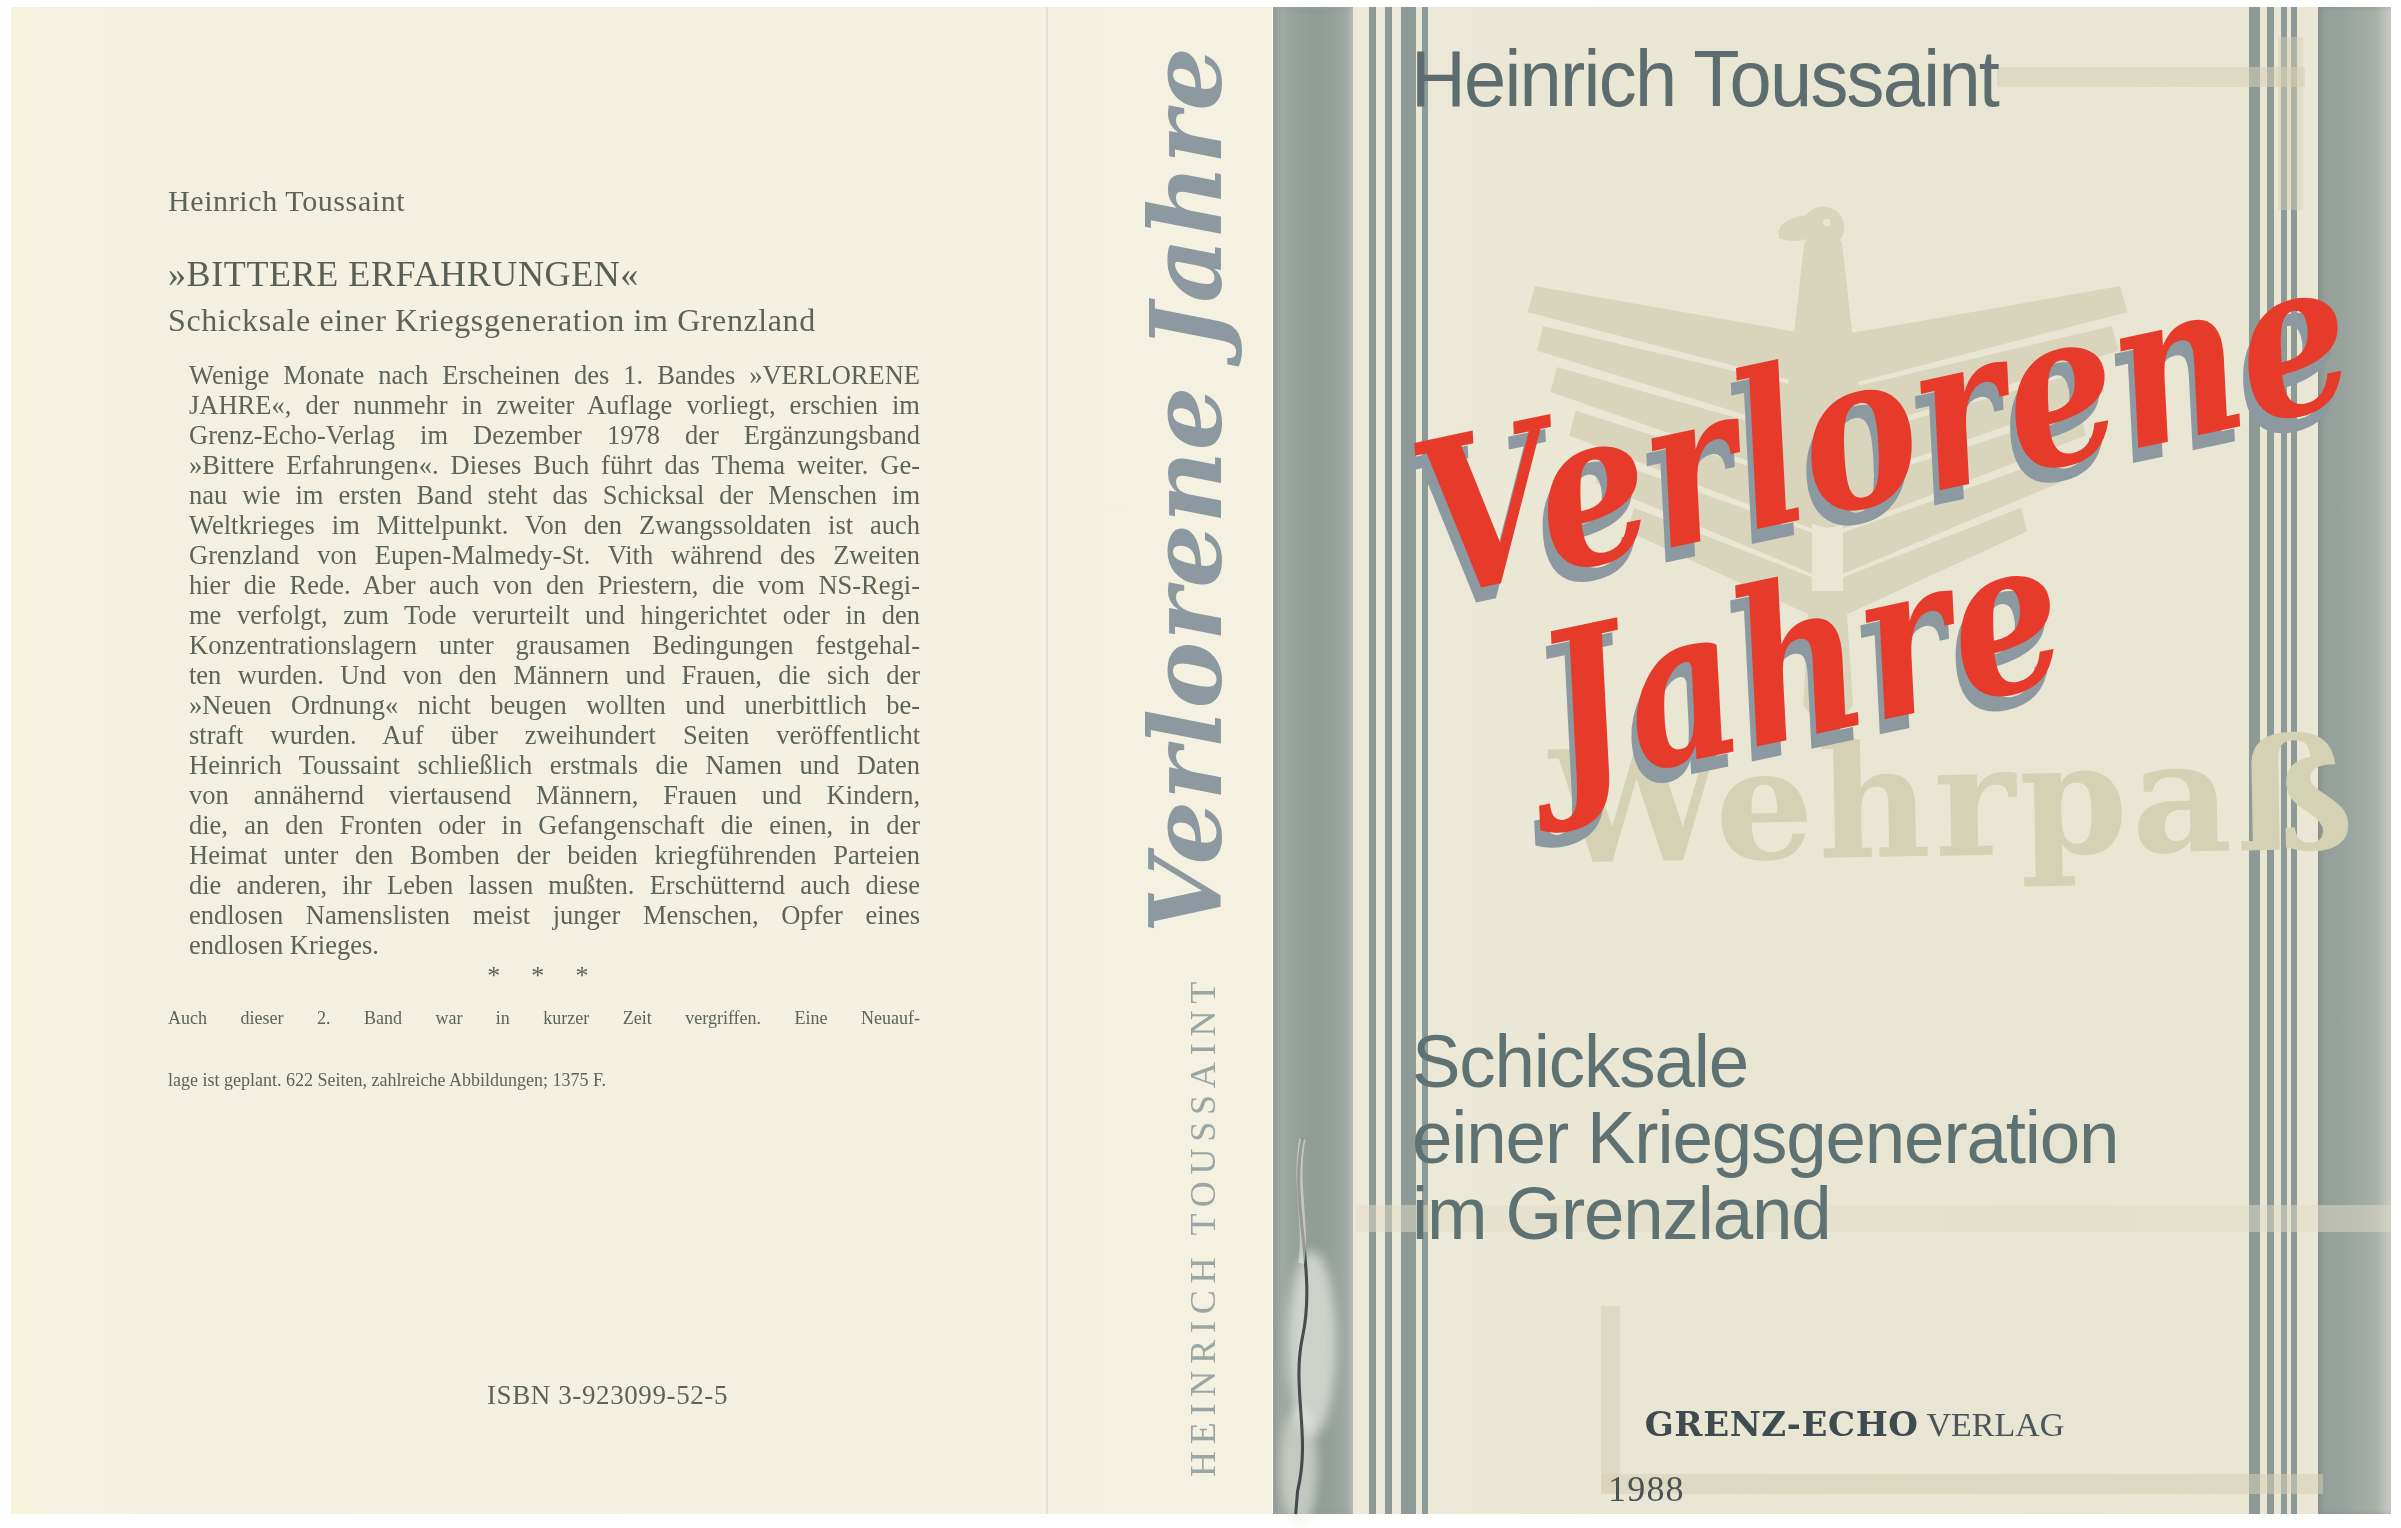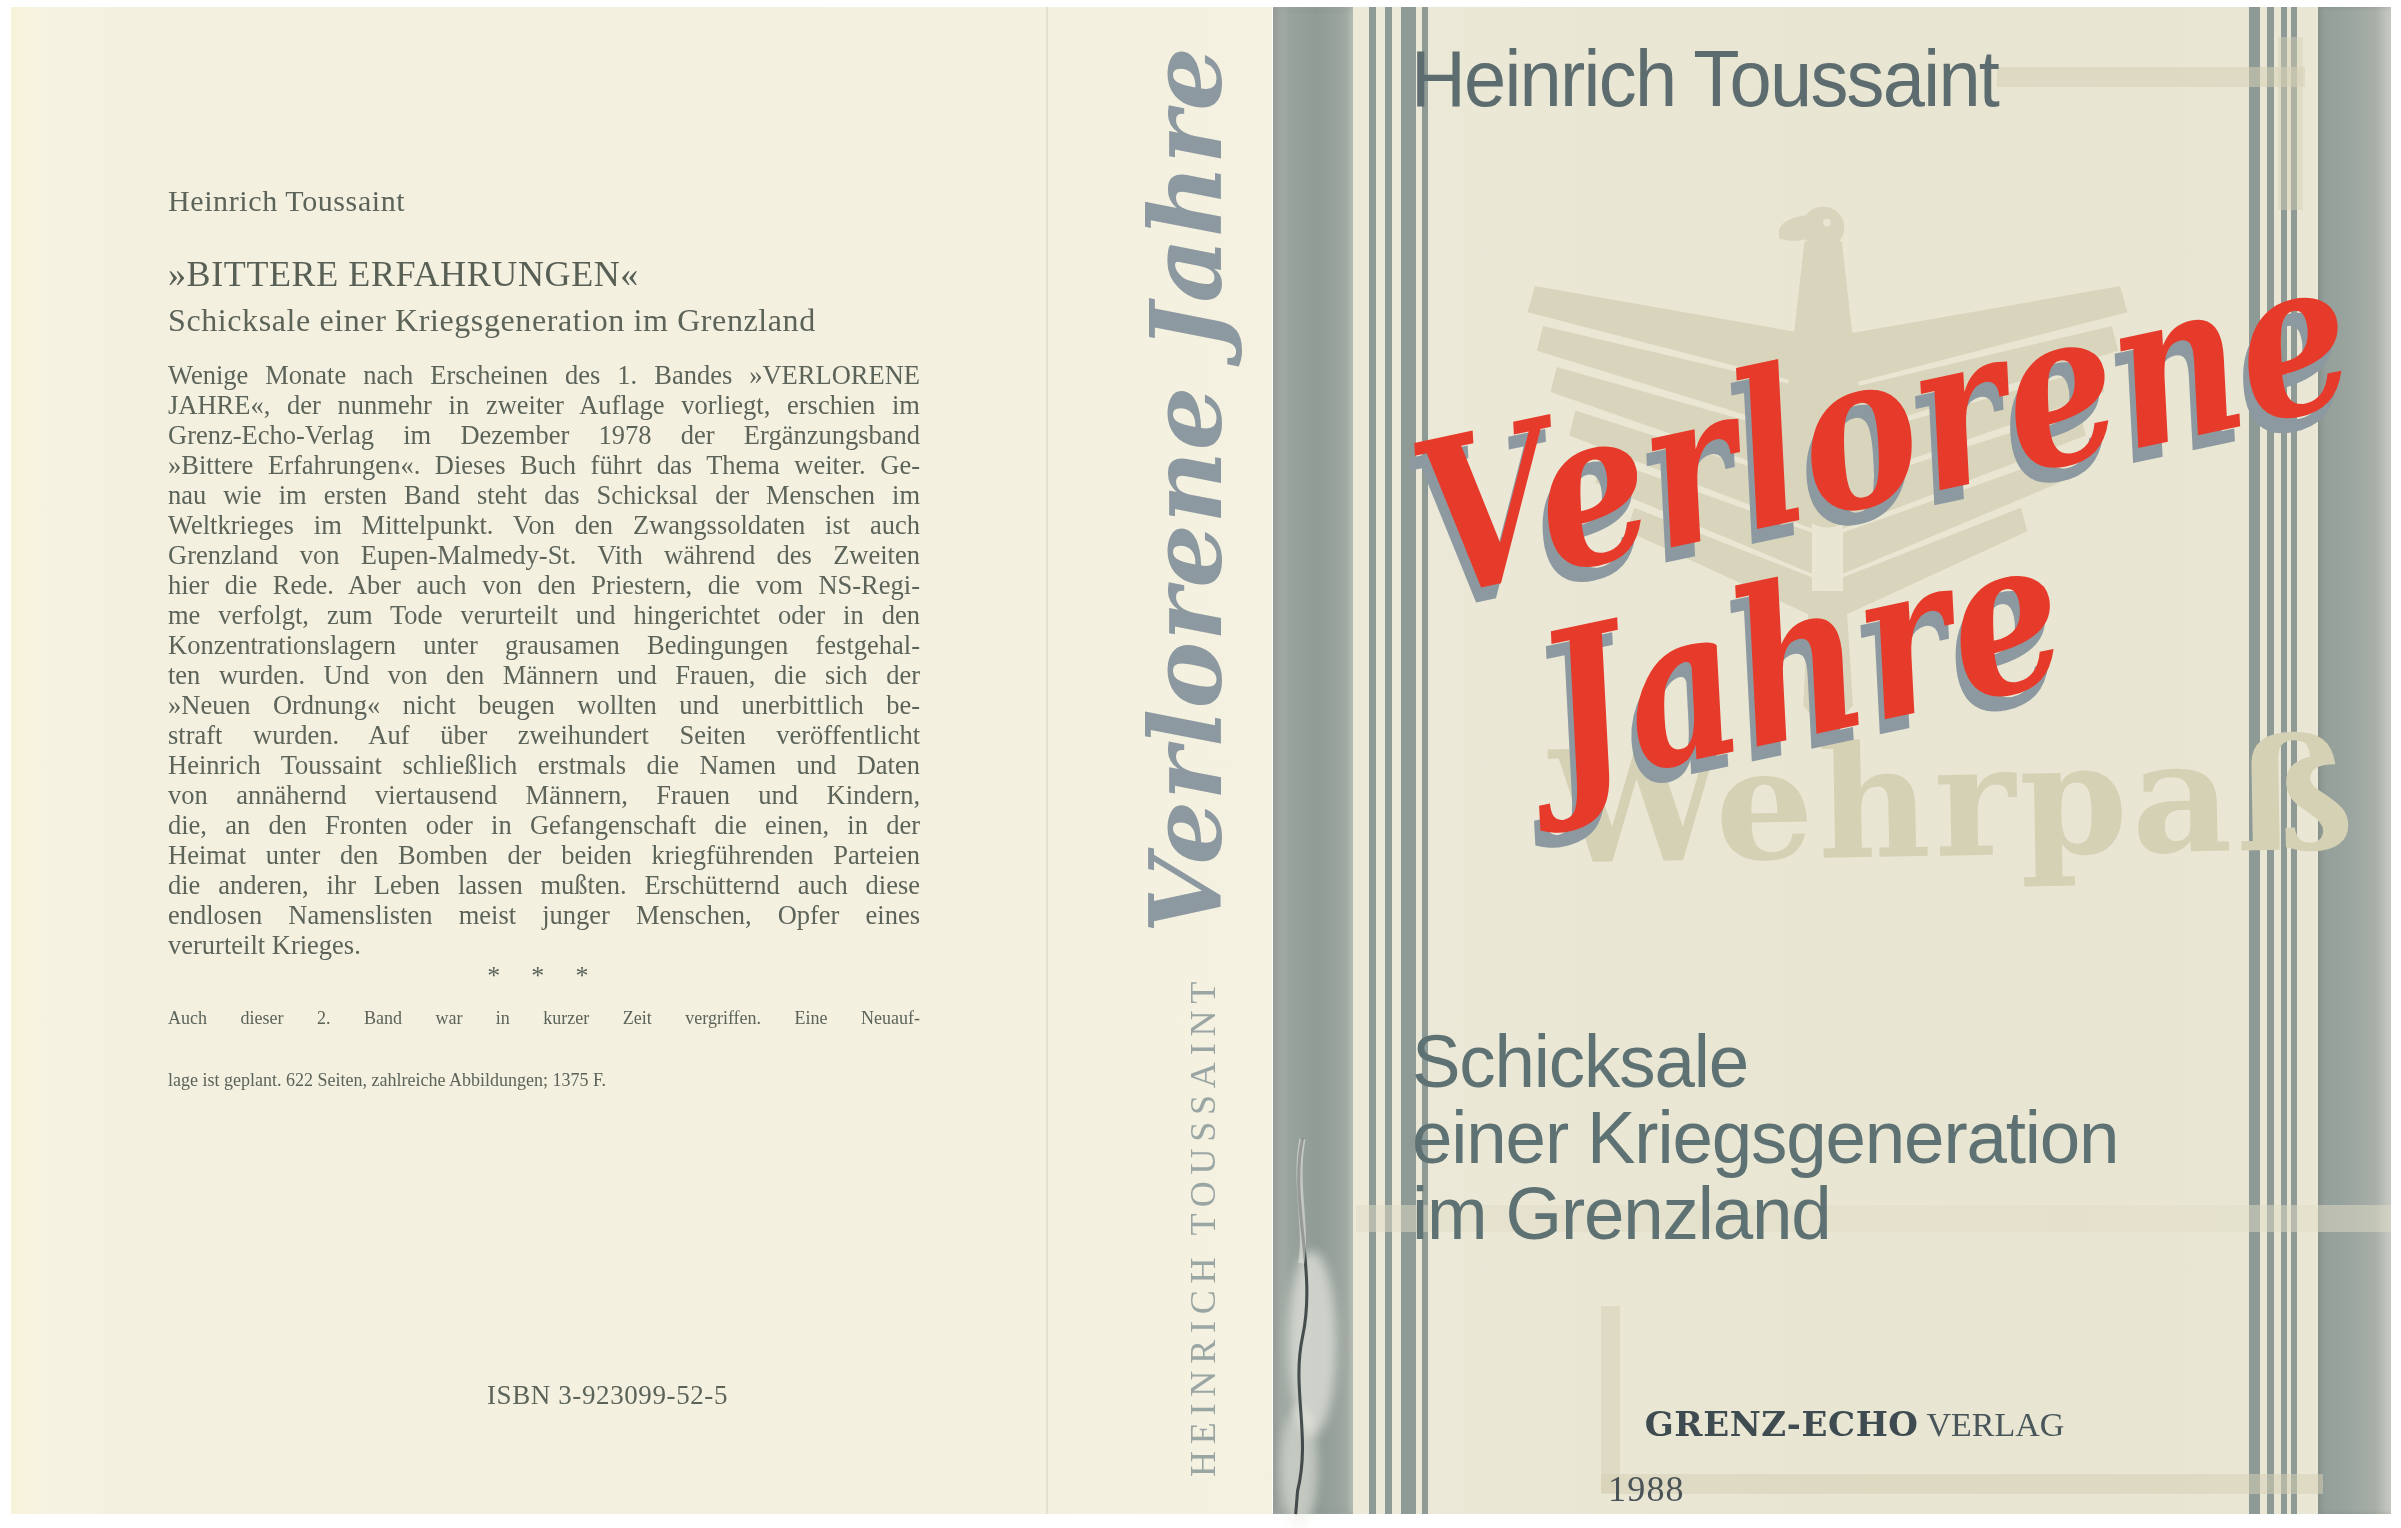--- a/index.html
+++ b/index.html
@@ -69,21 +69,21 @@
   .spine-author{left:1203px;top:1226px;white-space:nowrap;
     transform:translate(-50%,-50%) rotate(-90deg);
     font-family:"Liberation Serif", serif;font-size:36px;color:#9aa6a4;letter-spacing:6.8px;}
 
   
   .flap-author{left:168px;top:184px;font-size:30px;color:#5c6359;letter-spacing:0.6px;}
   .flap-title{left:168px;top:253px;font-size:36px;color:#585f55;letter-spacing:0.6px;}
   .flap-subtitle{left:168px;top:302px;font-size:32px;color:#5c6359;letter-spacing:0.6px;}
   .flap-body{left:168px;top:360px;width:752px;font-size:26.5px;line-height:30px;
     color:#5c6359;text-align:justify;}
-  .flap-body .line{text-align:justify;text-align-last:justify;}
+  .flap-body .line{text-align:justify;text-align-last:justify;margin-left:21px;}
   .flap-body .line:last-child{text-align-last:left;}
   .flap-sep{left:168px;top:961px;width:752px;text-align:center;
     font-size:26px;color:#5c6359;letter-spacing:12.3px;}
   .flap-closing{left:168px;top:1003px;width:752px;font-size:18px;line-height:30px;
     color:#5c6359;}
   .flap-closing .line{text-align:justify;text-align-last:justify;}
   .flap-closing .line:last-child{text-align-last:left;margin-top:32px;}
   .flap-isbn{left:487px;top:1380px;font-size:27px;color:#5c6359;letter-spacing:0.6px;}
 
   
@@ -180,21 +180,21 @@
     <div class="line">Konzentrationslagern unter grausamen Bedingungen festgehal-</div>
     <div class="line">ten wurden. Und von den Männern und Frauen, die sich der</div>
     <div class="line">»Neuen Ordnung« nicht beugen wollten und unerbittlich be-</div>
     <div class="line">straft wurden. Auf über zweihundert Seiten veröffentlicht</div>
     <div class="line">Heinrich Toussaint schließlich erstmals die Namen und Daten</div>
     <div class="line">von annähernd viertausend Männern, Frauen und Kindern,</div>
     <div class="line">die, an den Fronten oder in Gefangenschaft die einen, in der</div>
     <div class="line">Heimat unter den Bomben der beiden kriegführenden Parteien</div>
     <div class="line">die anderen, ihr Leben lassen mußten. Erschütternd auch diese</div>
     <div class="line">endlosen Namenslisten meist junger Menschen, Opfer eines</div>
-    <div class="line">verurteilt Krieges.</div>
+    <div class="line">endlosen Krieges.</div>
   </div>
 <div class="abs flap-sep">* * *</div>
 <div class="abs flap-closing">
     <div class="line">Auch dieser 2. Band war in kurzer Zeit vergriffen. Eine Neuauf-</div>
     <div class="line">lage ist geplant. 622 Seiten, zahlreiche Abbildungen; 1375 F.</div>
   </div>
 <div class="abs flap-isbn">ISBN 3-923099-52-5</div>
 
 <div class="abs crease-highlight"></div>
 <div class="abs crease-highlight2"></div>

